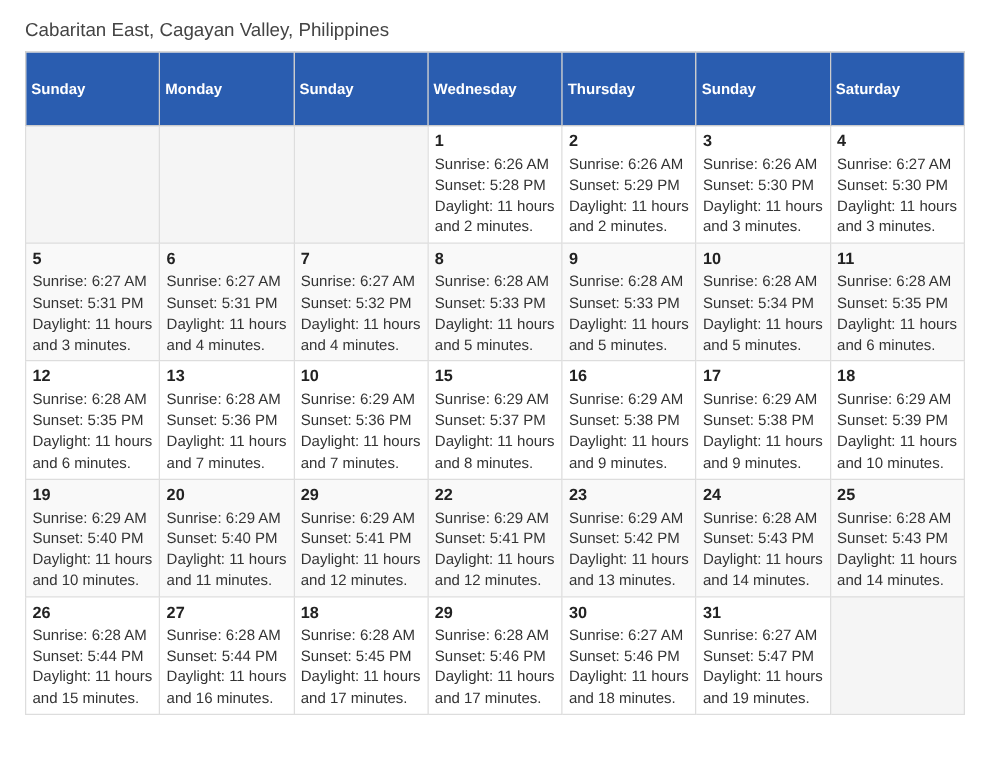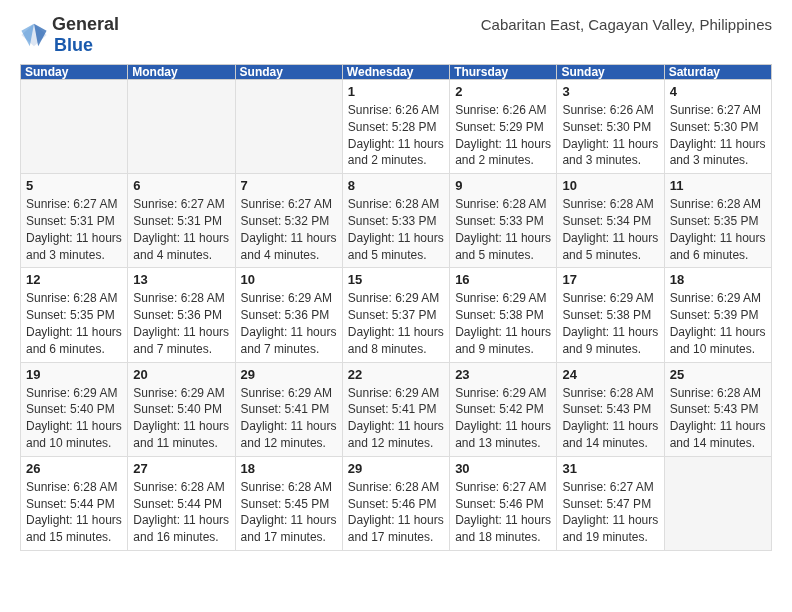--- a/index.html
+++ b/index.html
@@ -43,21 +43,21 @@
       border-collapse: collapse;
       padding: 0 10px;
       margin: 0 10px;
       width: calc(100% - 20px);
     }
     .calendar th {
       background-color: #2a5db0;
       color: #fff;
       font-size: 12px;
       font-weight: bold;
-      padding: 0 4px;
+      padding: 22px 4px;
       text-align: left;
       border: 1px solid #ccc;
     }
     .calendar td {
       vertical-align: top;
       border: 1px solid #ddd;
       padding: 4px 5px;
       font-size: 10px;
       color: #333;
       background: #fff;
@@ -85,31 +85,20 @@
       background-color: #f9f9f9;
     }
     .row-bg-white td {
       background-color: #ffffff;
     }
   </style>
 </head>
 <body>
 
 <div class="header">
-  <div class="logo">
-    <svg class="logo-icon" viewBox="0 0 40 40" xmlns="http://www.w3.org/2000/svg">
-      <polygon points="20,4 38,20 20,36 2,20" fill="#1a5aad" opacity="0.15"></polygon>
-      <polygon points="20,4 38,14 26,36" fill="#1a5aad" opacity="0.7"></polygon>
-      <polygon points="20,4 2,14 14,36" fill="#2a7dd0" opacity="0.5"></polygon>
-    </svg>
-    <div>
-      <span style="font-size:18px;font-weight:bold;color:#333;">General</span><br>
-      <span style="font-size:18px;font-weight:bold;color:#1a5aad;margin-left:2px;">Blue</span>
-    </div>
-  </div>
   <div class="title-block">
     <div class="location-title">Cabaritan East, Cagayan Valley, Philippines</div>
   </div>
 </div>
 
 <div class="calendar-wrapper">
   <table class="calendar">
     <thead>
       <tr>
         <th>Sunday</th>

